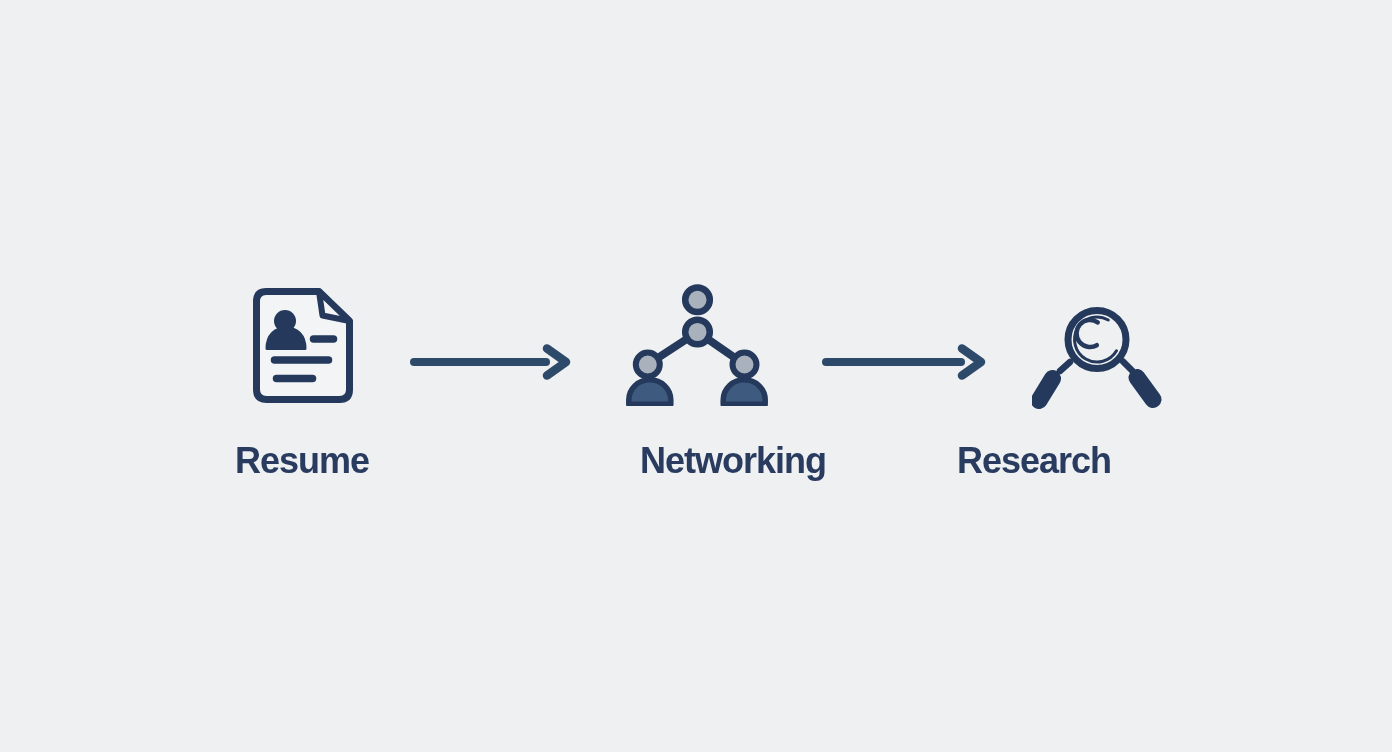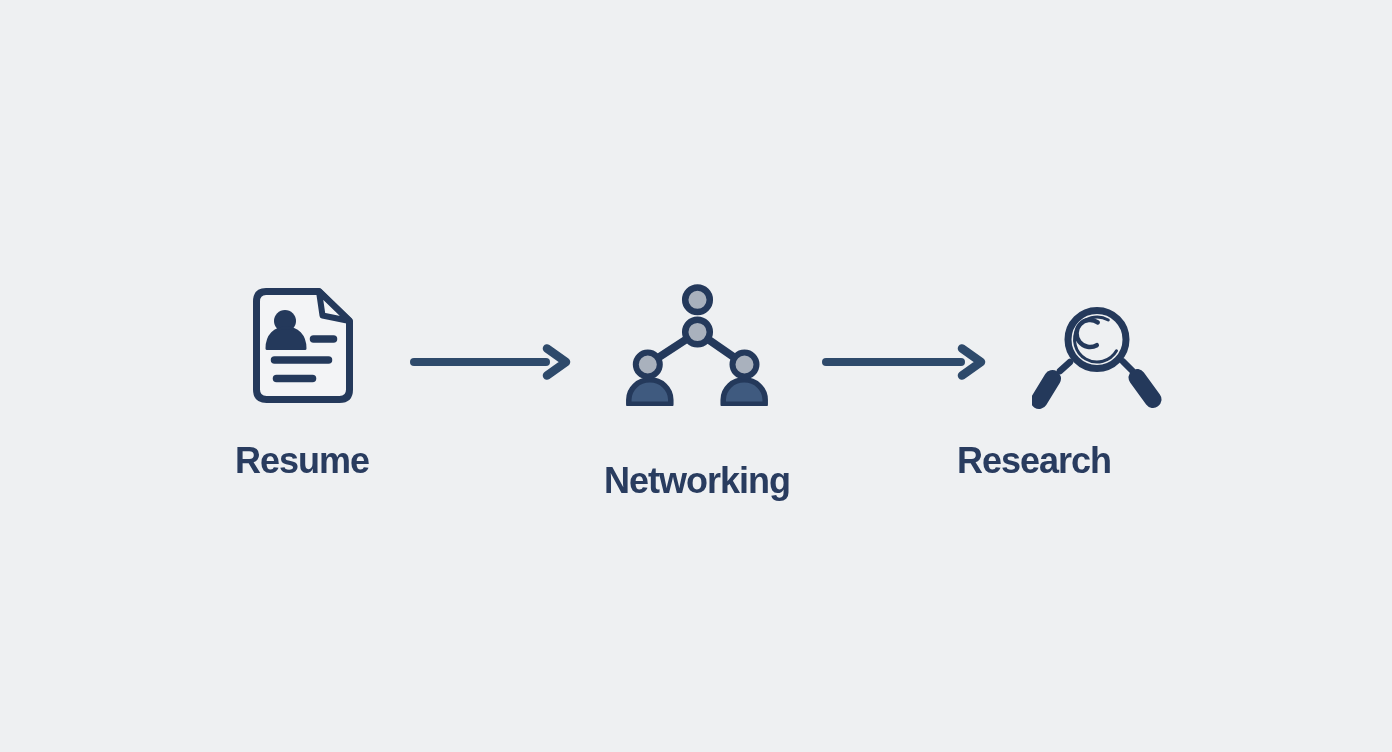--- a/index.html
+++ b/index.html
@@ -99,16 +99,16 @@
       <path class="ink-stroke no-fill" stroke-width="3" stroke-linecap="round" d="M76.3,30 A22.5,22.5 0 1 0 84.5,60.8"></path>
       <path class="ink-stroke no-fill" stroke-width="4.5" stroke-linecap="round" d="M65.7,32.4 A13.5,13.5 0 1 0 64.8,55.2"></path>
       <line class="ink-stroke" stroke-width="6.5" stroke-linecap="round" x1="38" y1="72" x2="28" y2="81"></line>
       <line class="ink-stroke" stroke-width="17" stroke-linecap="round" x1="20.5" y1="88.5" x2="7" y2="110.5"></line>
       <line class="ink-stroke" stroke-width="6.5" stroke-linecap="round" x1="91" y1="71.5" x2="100" y2="80.5"></line>
       <line class="ink-stroke" stroke-width="17" stroke-linecap="round" x1="105" y1="87.5" x2="121" y2="109.5"></line>
     </svg>
   </div>
 
   <div class="step-label" style="left:302px;">Resume</div>
-  <div class="step-label" style="left:697px;margin-top:20px;">Networking</div>
+  <div class="step-label" style="left:733px;">Networking</div>
   <div class="step-label" style="left:1034px;">Research</div>
 
 </div>
 
 </body></html>

